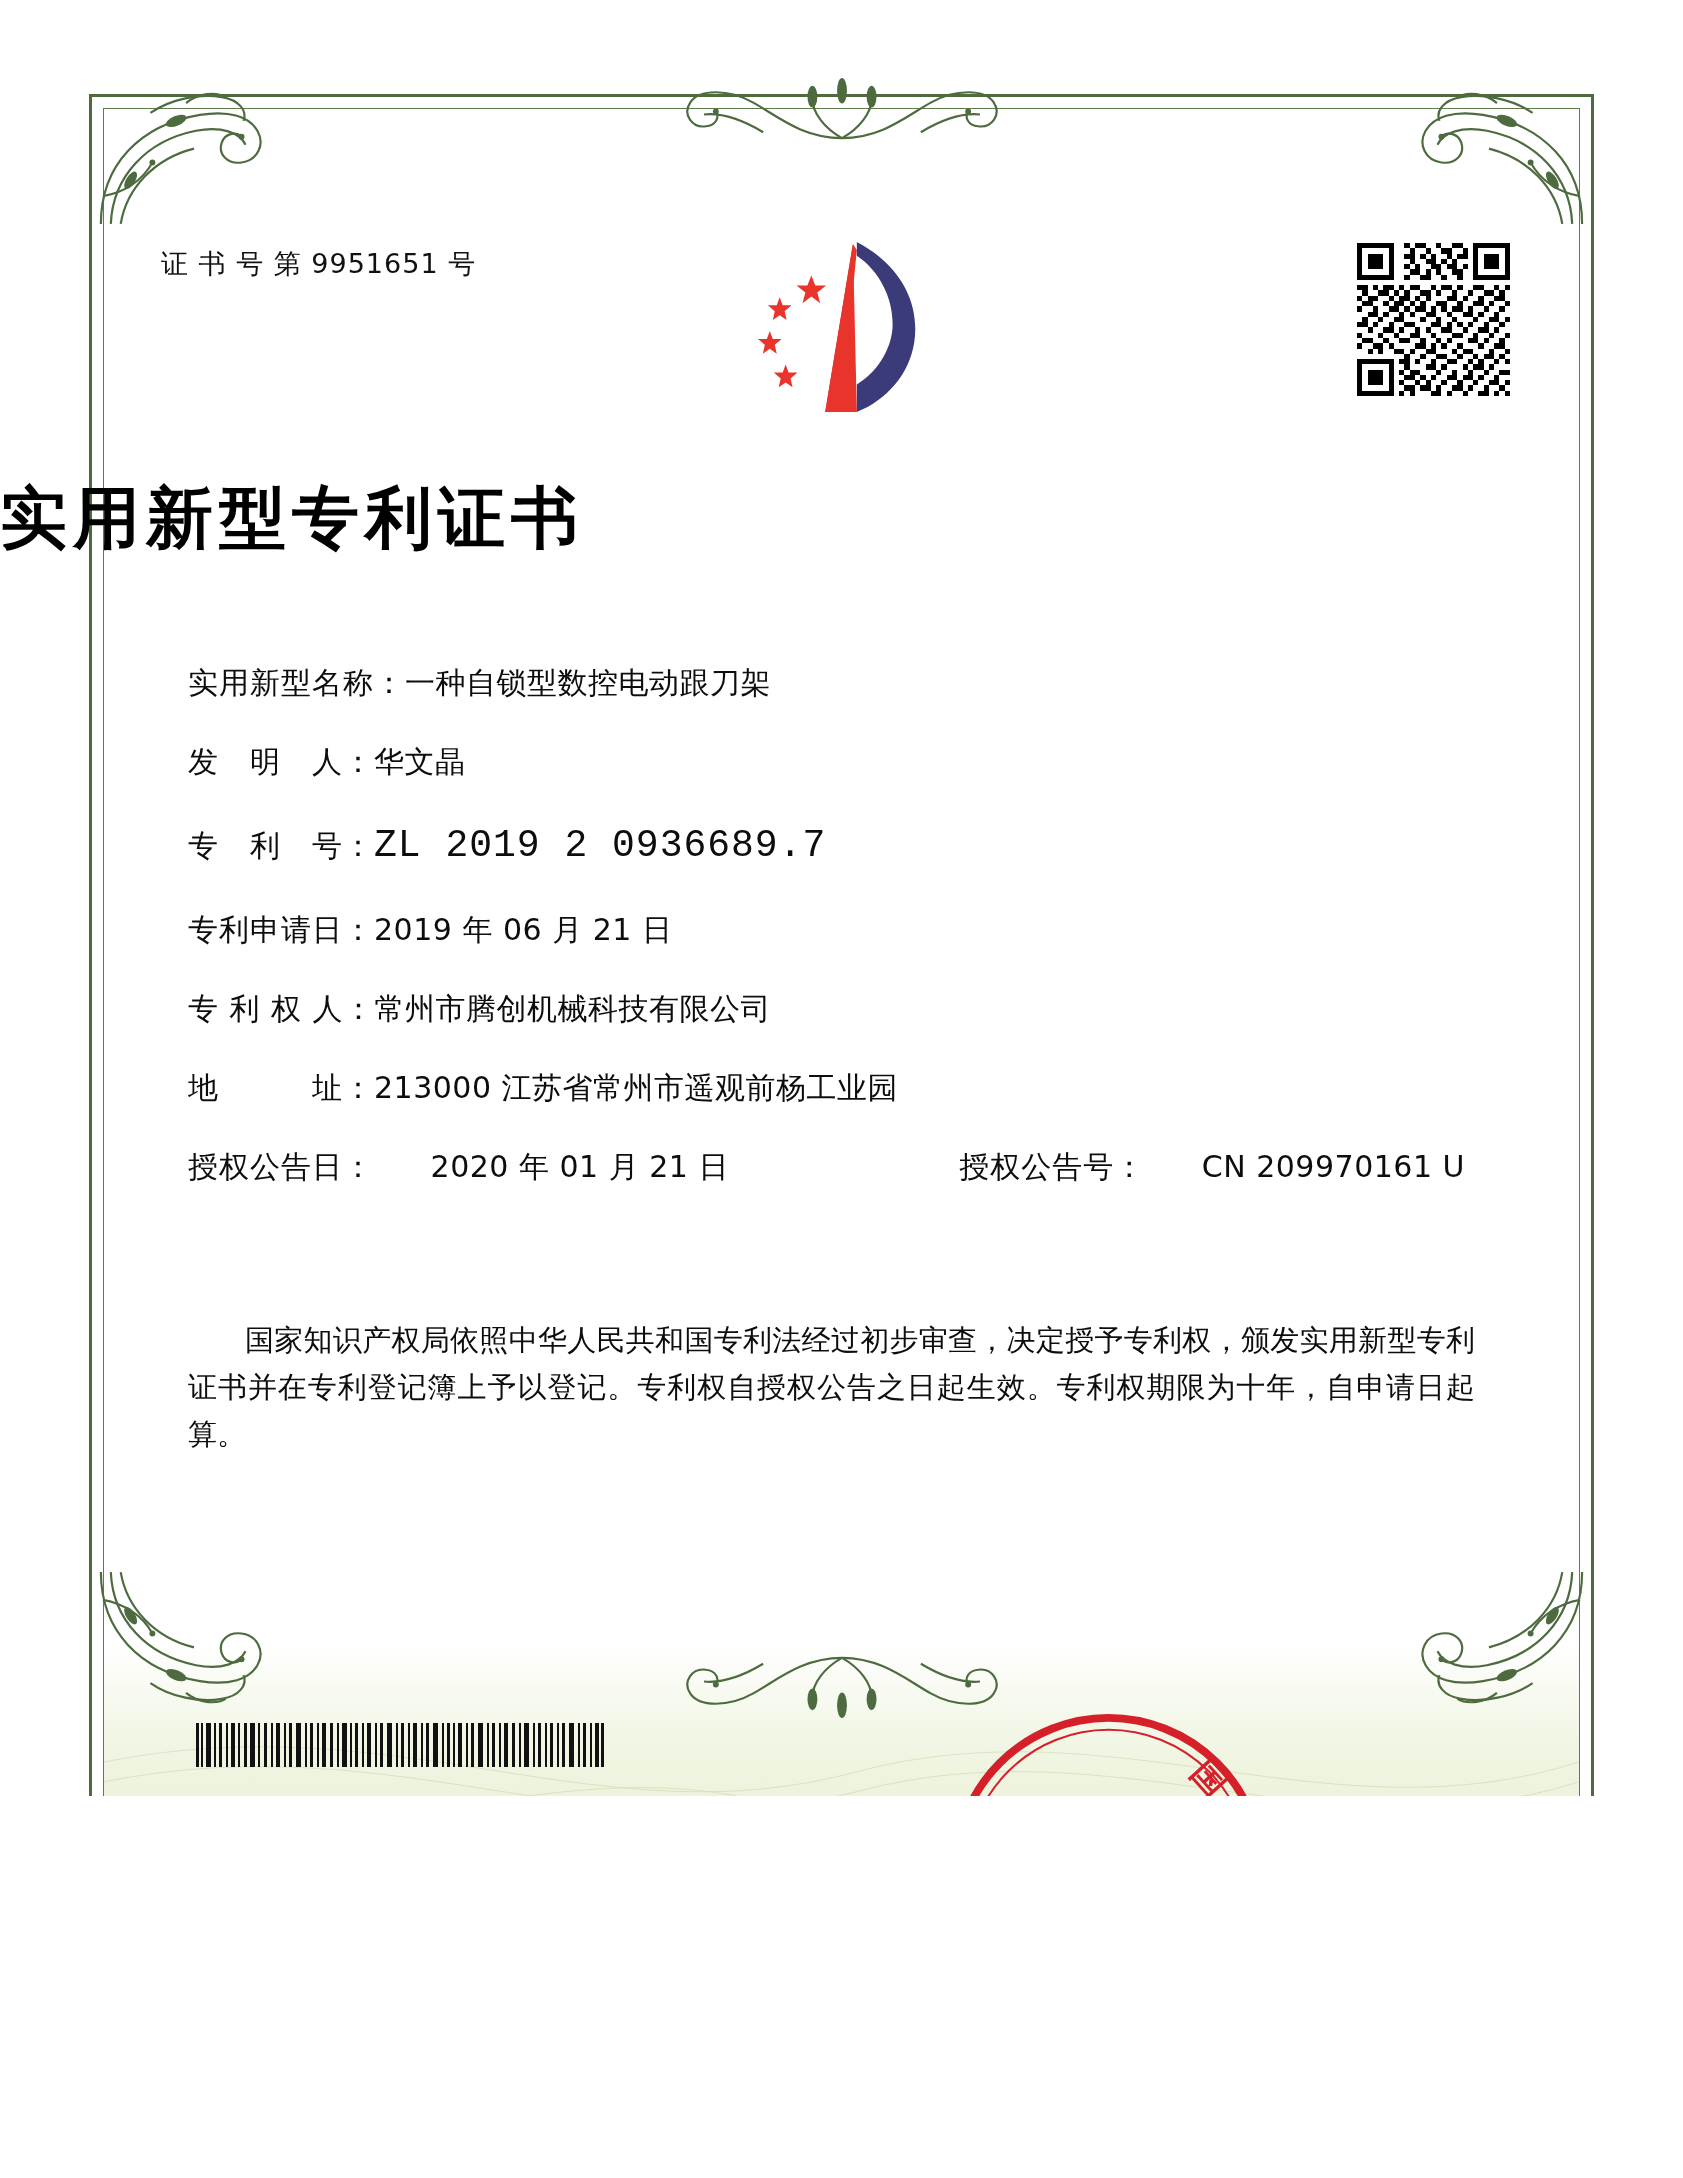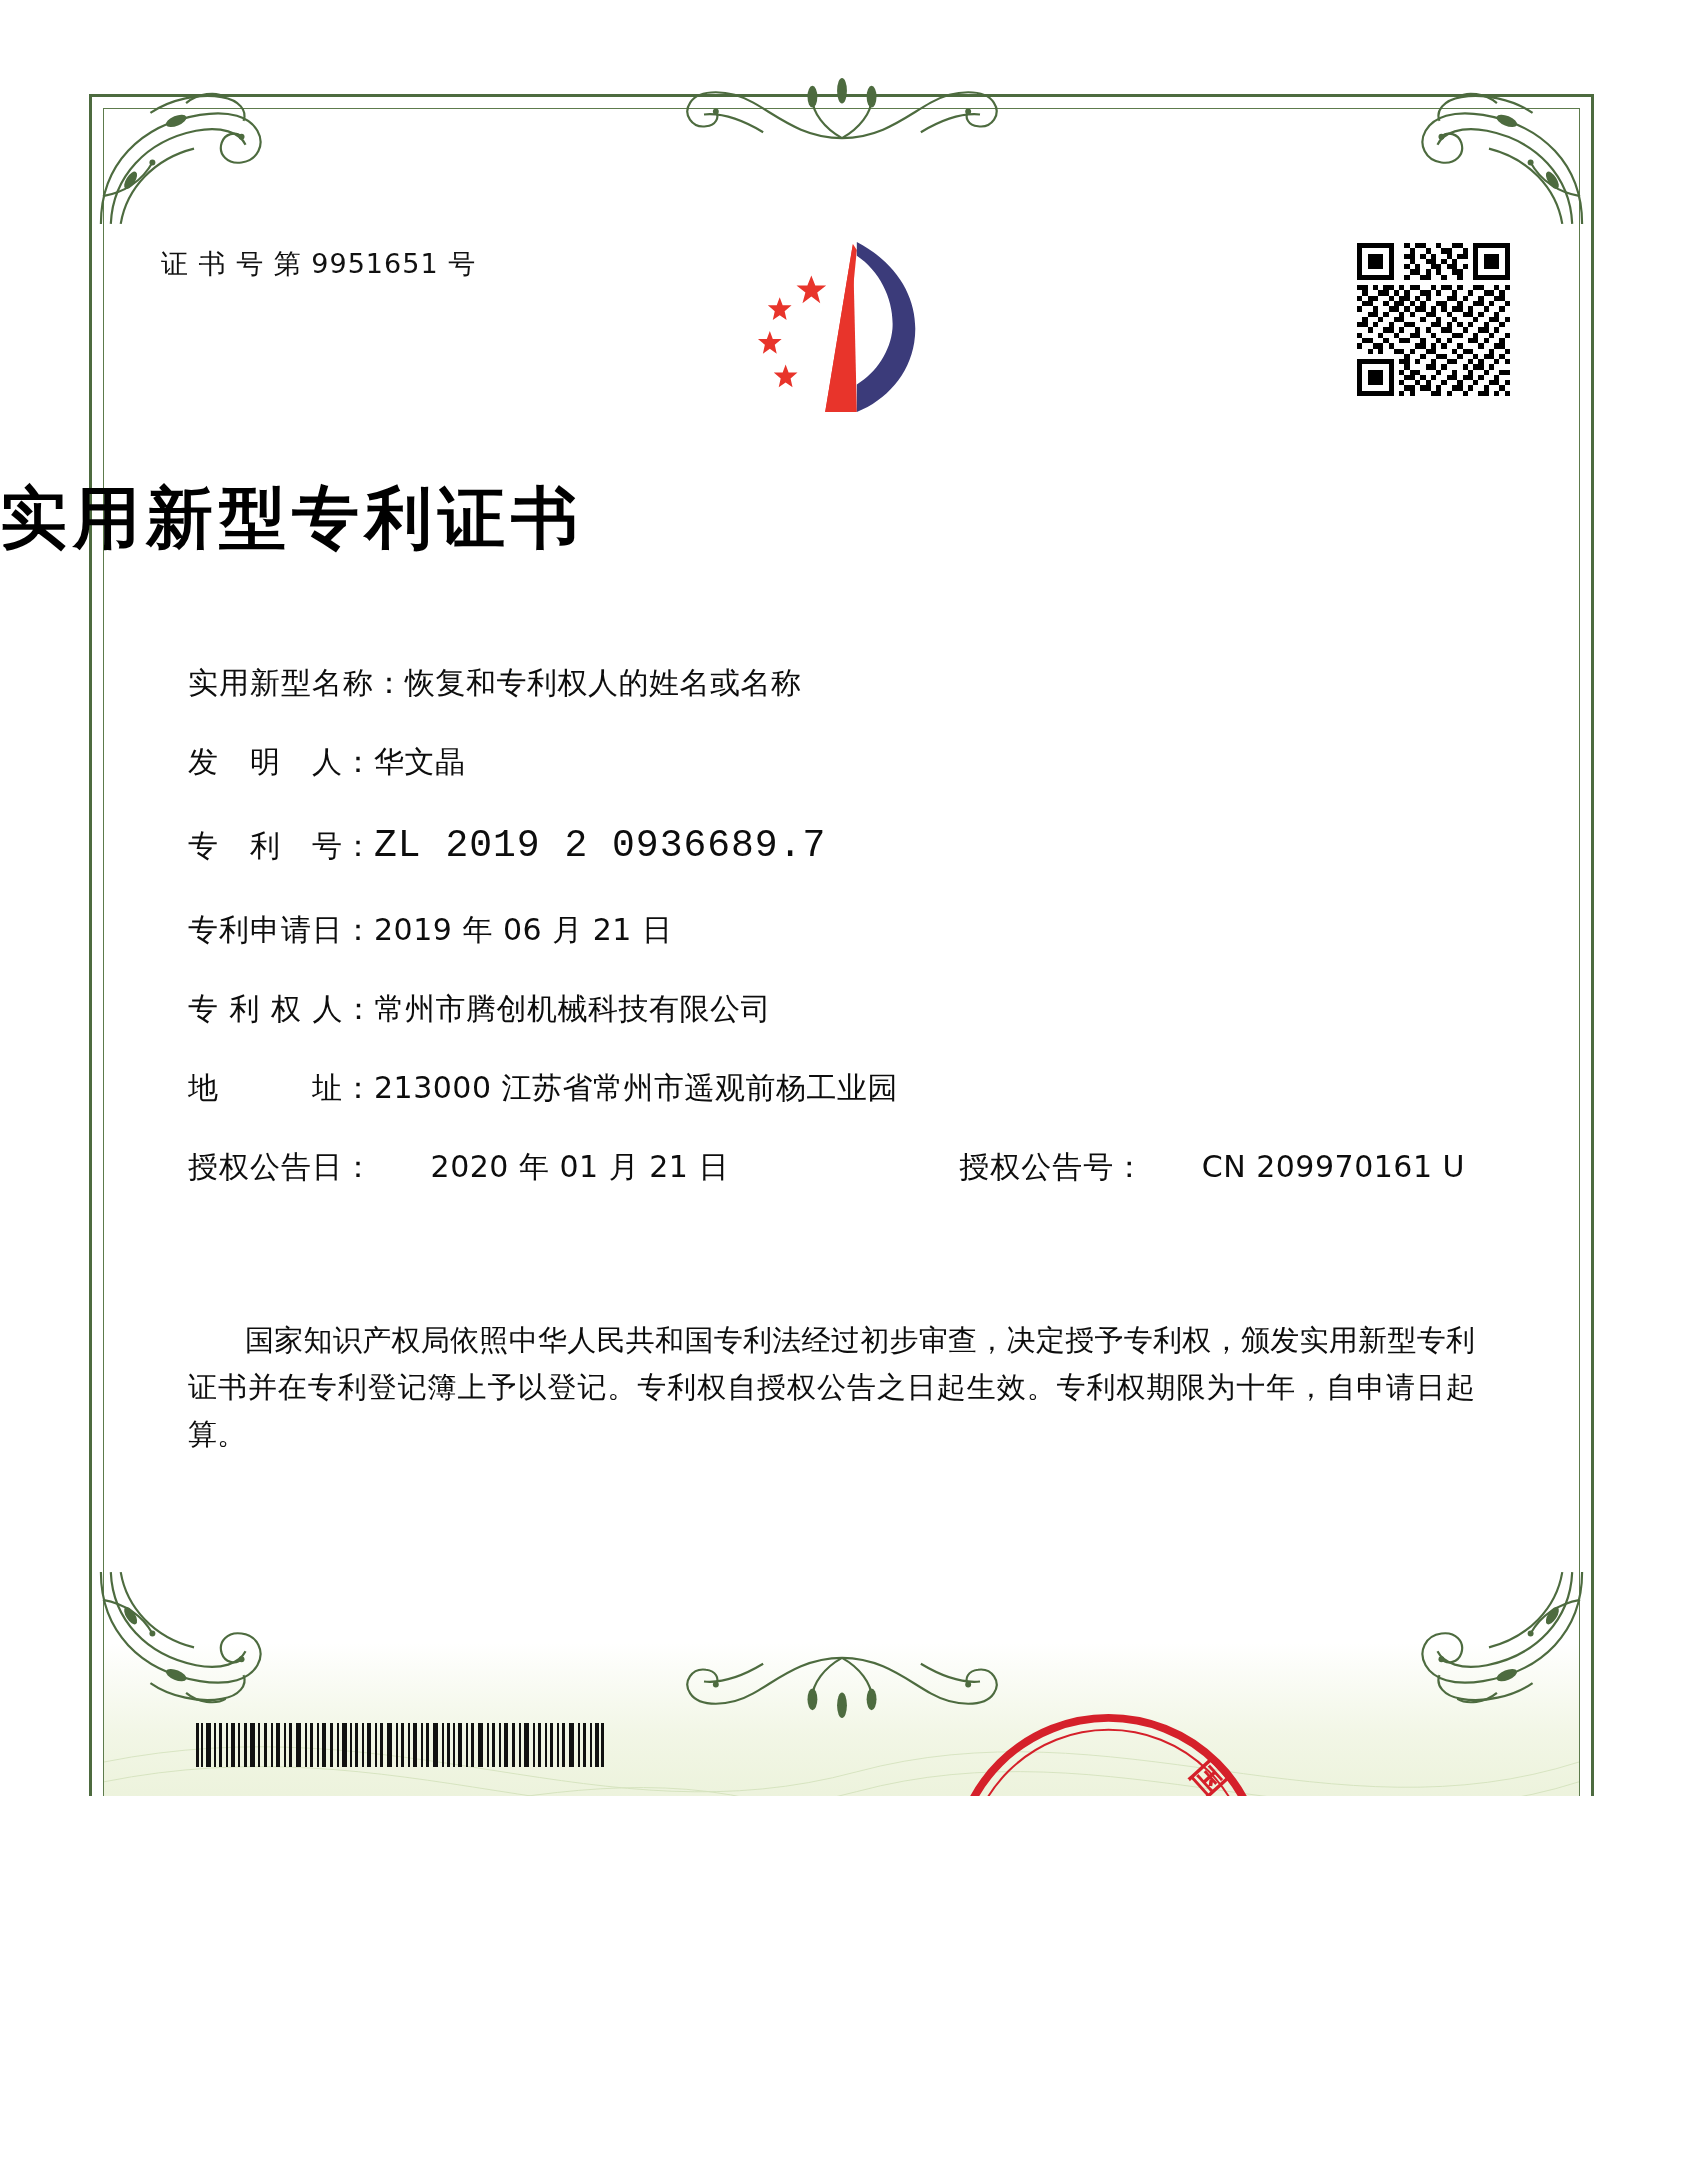--- a/index.html
+++ b/index.html
@@ -607,21 +607,21 @@
         <rect x="26" y="28" width="1" height="1"></rect>
         <rect x="28" y="28" width="1" height="1"></rect>
     </g>
   </svg>
 
   <div class="title">实用新型专利证书</div>
 
   <div class="fields">
     <div class="field-row">
       <span class="field-label">实用新型名称：</span>
-      <span class="field-value">恢复和专利权人的姓名或名称</span>
+      <span class="field-value">一种自锁型数控电动跟刀架</span>
     </div>
     <div class="field-row">
       <span class="field-label">发　明　人：</span>
       <span class="field-value">华文晶</span>
     </div>
     <div class="field-row">
       <span class="field-label">专　利　号：</span>
       <span class="field-value mono">ZL 2019 2 0936689.7</span>
     </div>
     <div class="field-row">

